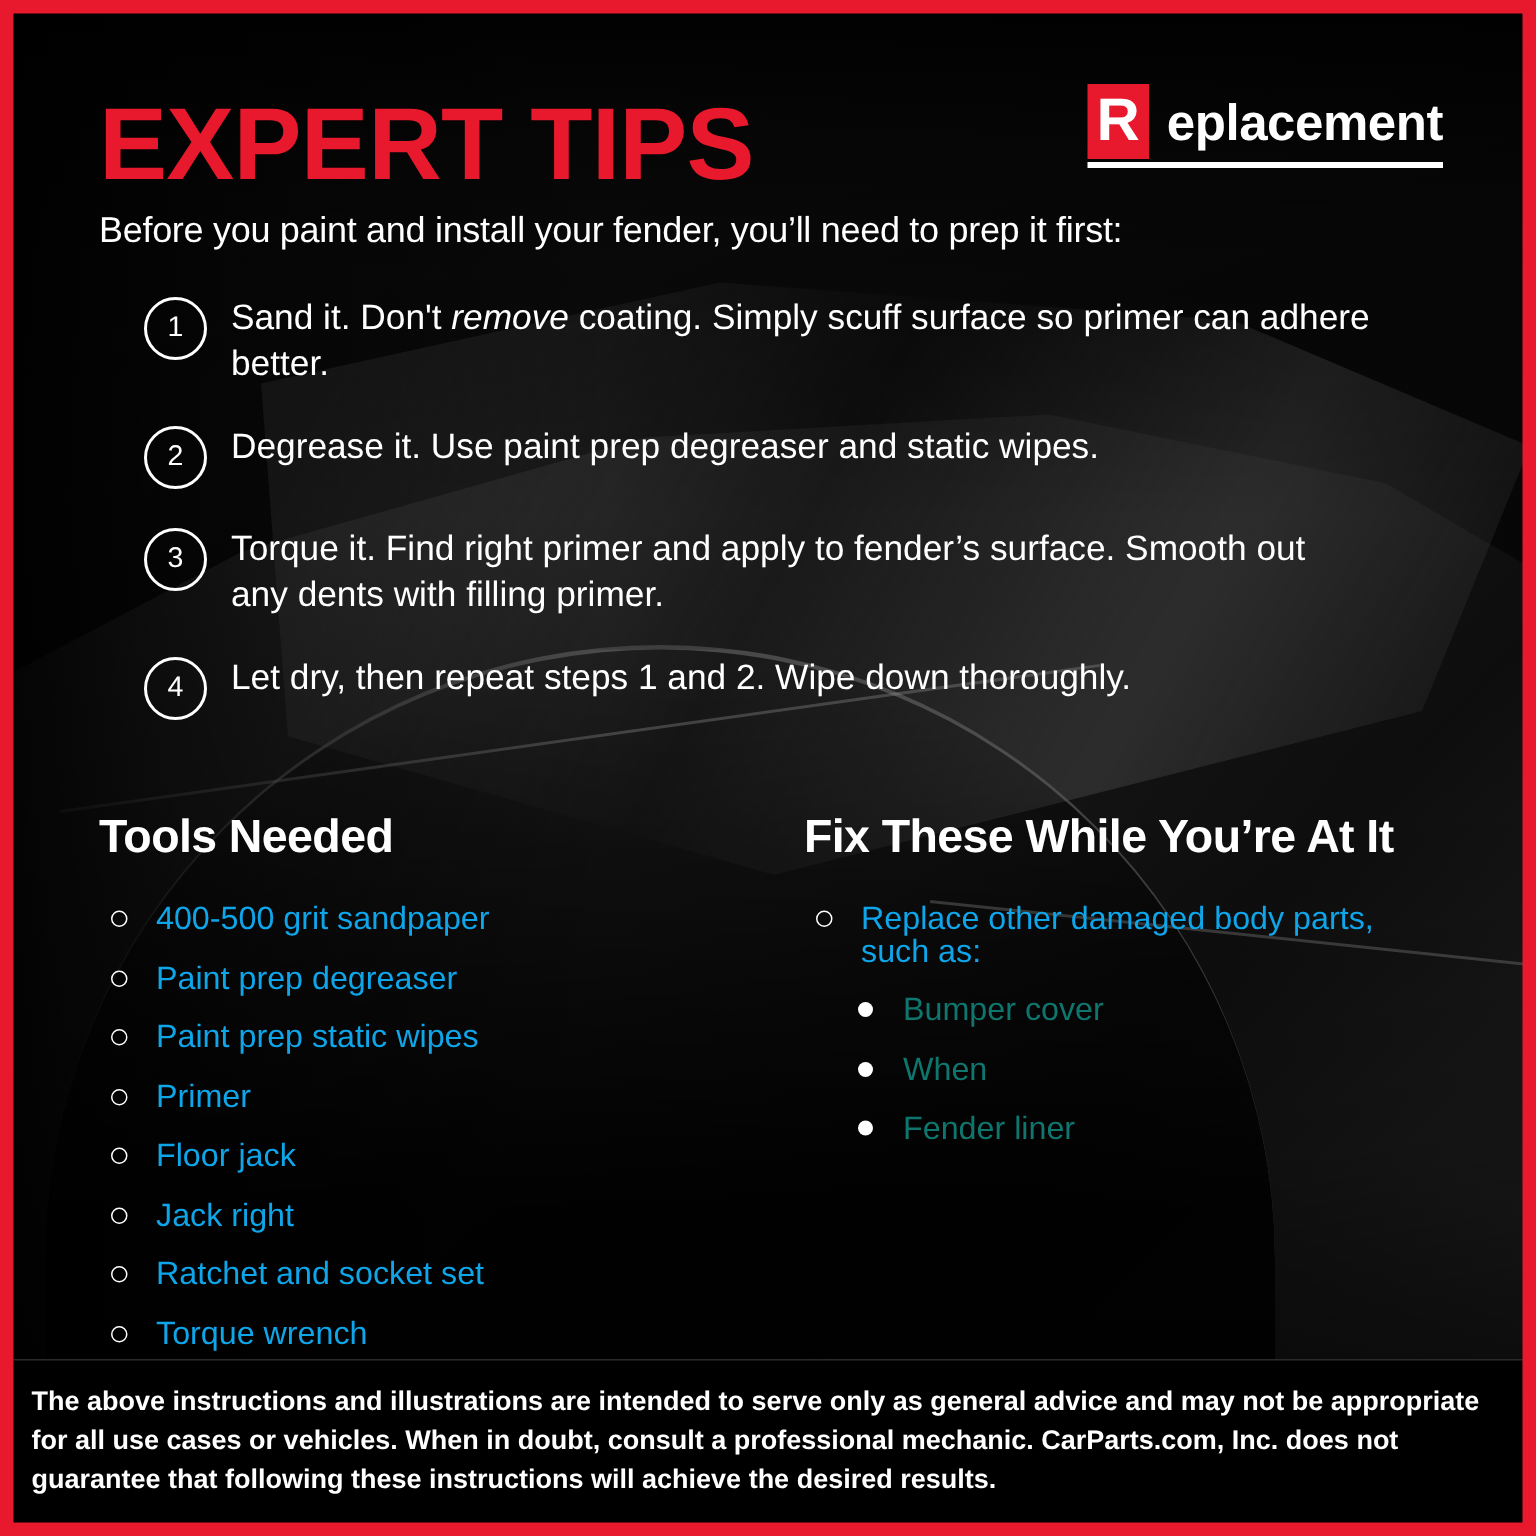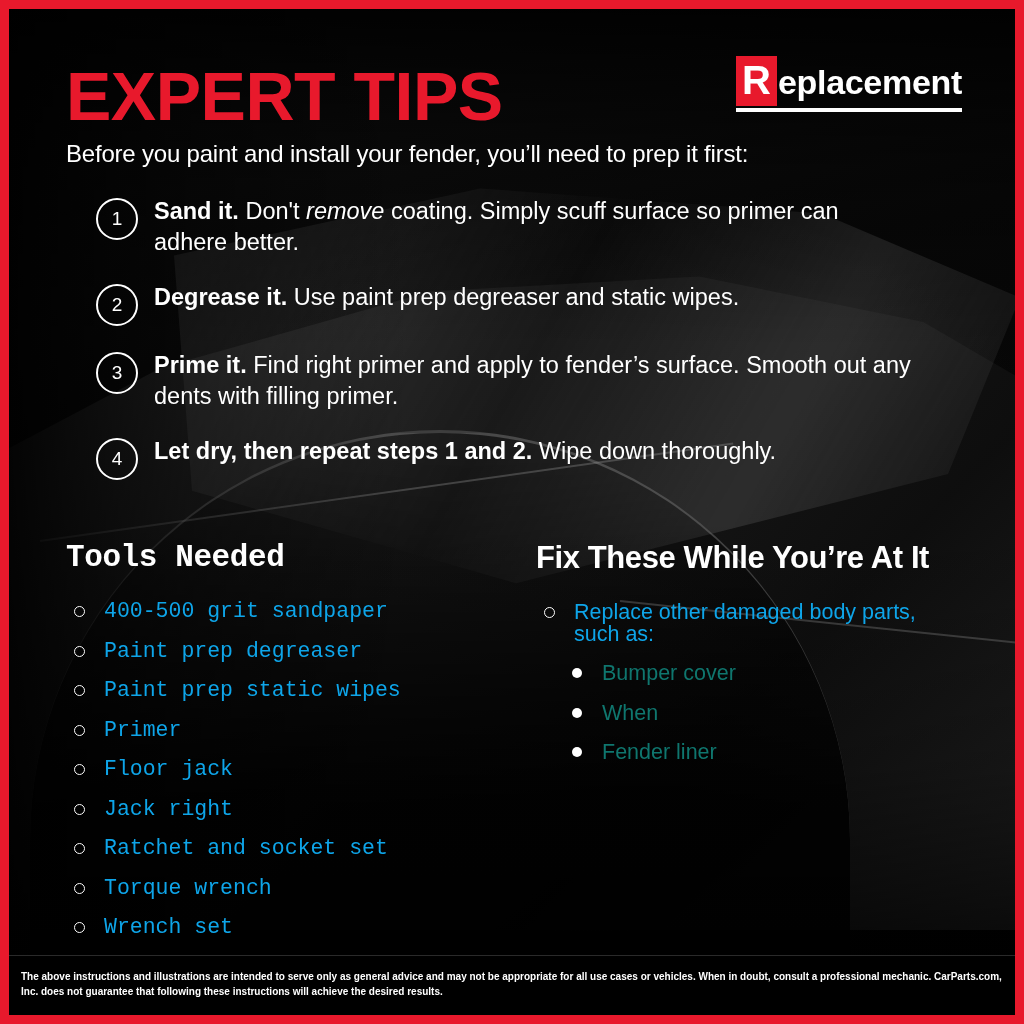--- a/index.html
+++ b/index.html
@@ -119,21 +119,21 @@
     font-weight: bold;
     line-height: 1;
     padding: 4px 6px 6px 6px;
   }
   .logo-text {
     color: #ffffff;
     font-size: 34px;
     font-weight: bold;
     line-height: 1;
     letter-spacing: -0.3px;
-    padding-left: 1px;
+    padding-left: 12px;
   }
   .subtitle {
     position: absolute;
     left: 66px;
     top: 140px;
     font-size: 24px;
     font-weight: normal;
     color: #ffffff;
     letter-spacing: -0.2px;
   }
@@ -161,31 +161,31 @@
     justify-content: center;
     margin-right: 16px;
     margin-top: 2px;
   }
   .step-text {
     font-size: 23.5px;
     line-height: 1.32;
     color: #ffffff;
     max-width: 760px;
   }
-  .step-text b { font-weight: bold; }
+  .step-text b { font-weight: normal; }
   .step-text i { font-style: italic; }
 
   .columns {
     position: absolute;
     left: 66px;
     top: 540px;
     width: 900px;
     display: flex;
   }
-  .col-left { width: 470px; font-family: Liberation Mono, monospace; }
+  .col-left { width: 470px; }
   .col-right { width: 430px; }
   .col-head {
     font-size: 31px;
     font-weight: bold;
     color: #ffffff;
     letter-spacing: -0.4px;
     margin-bottom: 26px;
   }
   ul.tools {
     list-style: none;
@@ -241,21 +241,21 @@
     left: 9px;
     right: 9px;
     bottom: 9px;
     background: #000000;
     border-top: 1px solid #2a2a2a;
     padding: 14px 12px 16px 12px;
     z-index: 30;
   }
   .disclaimer p {
     margin: 0;
-    font-size: 10px;
+    font-size: 18px;
     line-height: 1.45;
     font-weight: bold;
     color: #ffffff;
   }
 </style>
 </head>
 <body>
 
 <div id="page">
 
@@ -287,21 +287,21 @@
         <div class="step-text"><b>Sand it.</b><span> Don't </span><i>remove</i><span> coating. Simply scuff surface so primer can adhere better.</span></div>
       </div>
 
       <div class="step">
         <div class="step-num">2</div>
         <div class="step-text"><b>Degrease it.</b><span> Use paint prep degreaser and static wipes.</span></div>
       </div>
 
       <div class="step">
         <div class="step-num">3</div>
-        <div class="step-text"><b>Prime it.</b><span> Find right primer and apply to fender’s surface. Smooth out any dents with filling primer.</span></div>
+        <div class="step-text"><b>Torque it.</b><span> Find right primer and apply to fender’s surface. Smooth out any dents with filling primer.</span></div>
       </div>
 
       <div class="step">
         <div class="step-num">4</div>
         <div class="step-text"><b>Let dry, then repeat steps 1 and 2.</b><span> Wipe down thoroughly.</span></div>
       </div>
 
     </div>
 
     <div class="columns">

